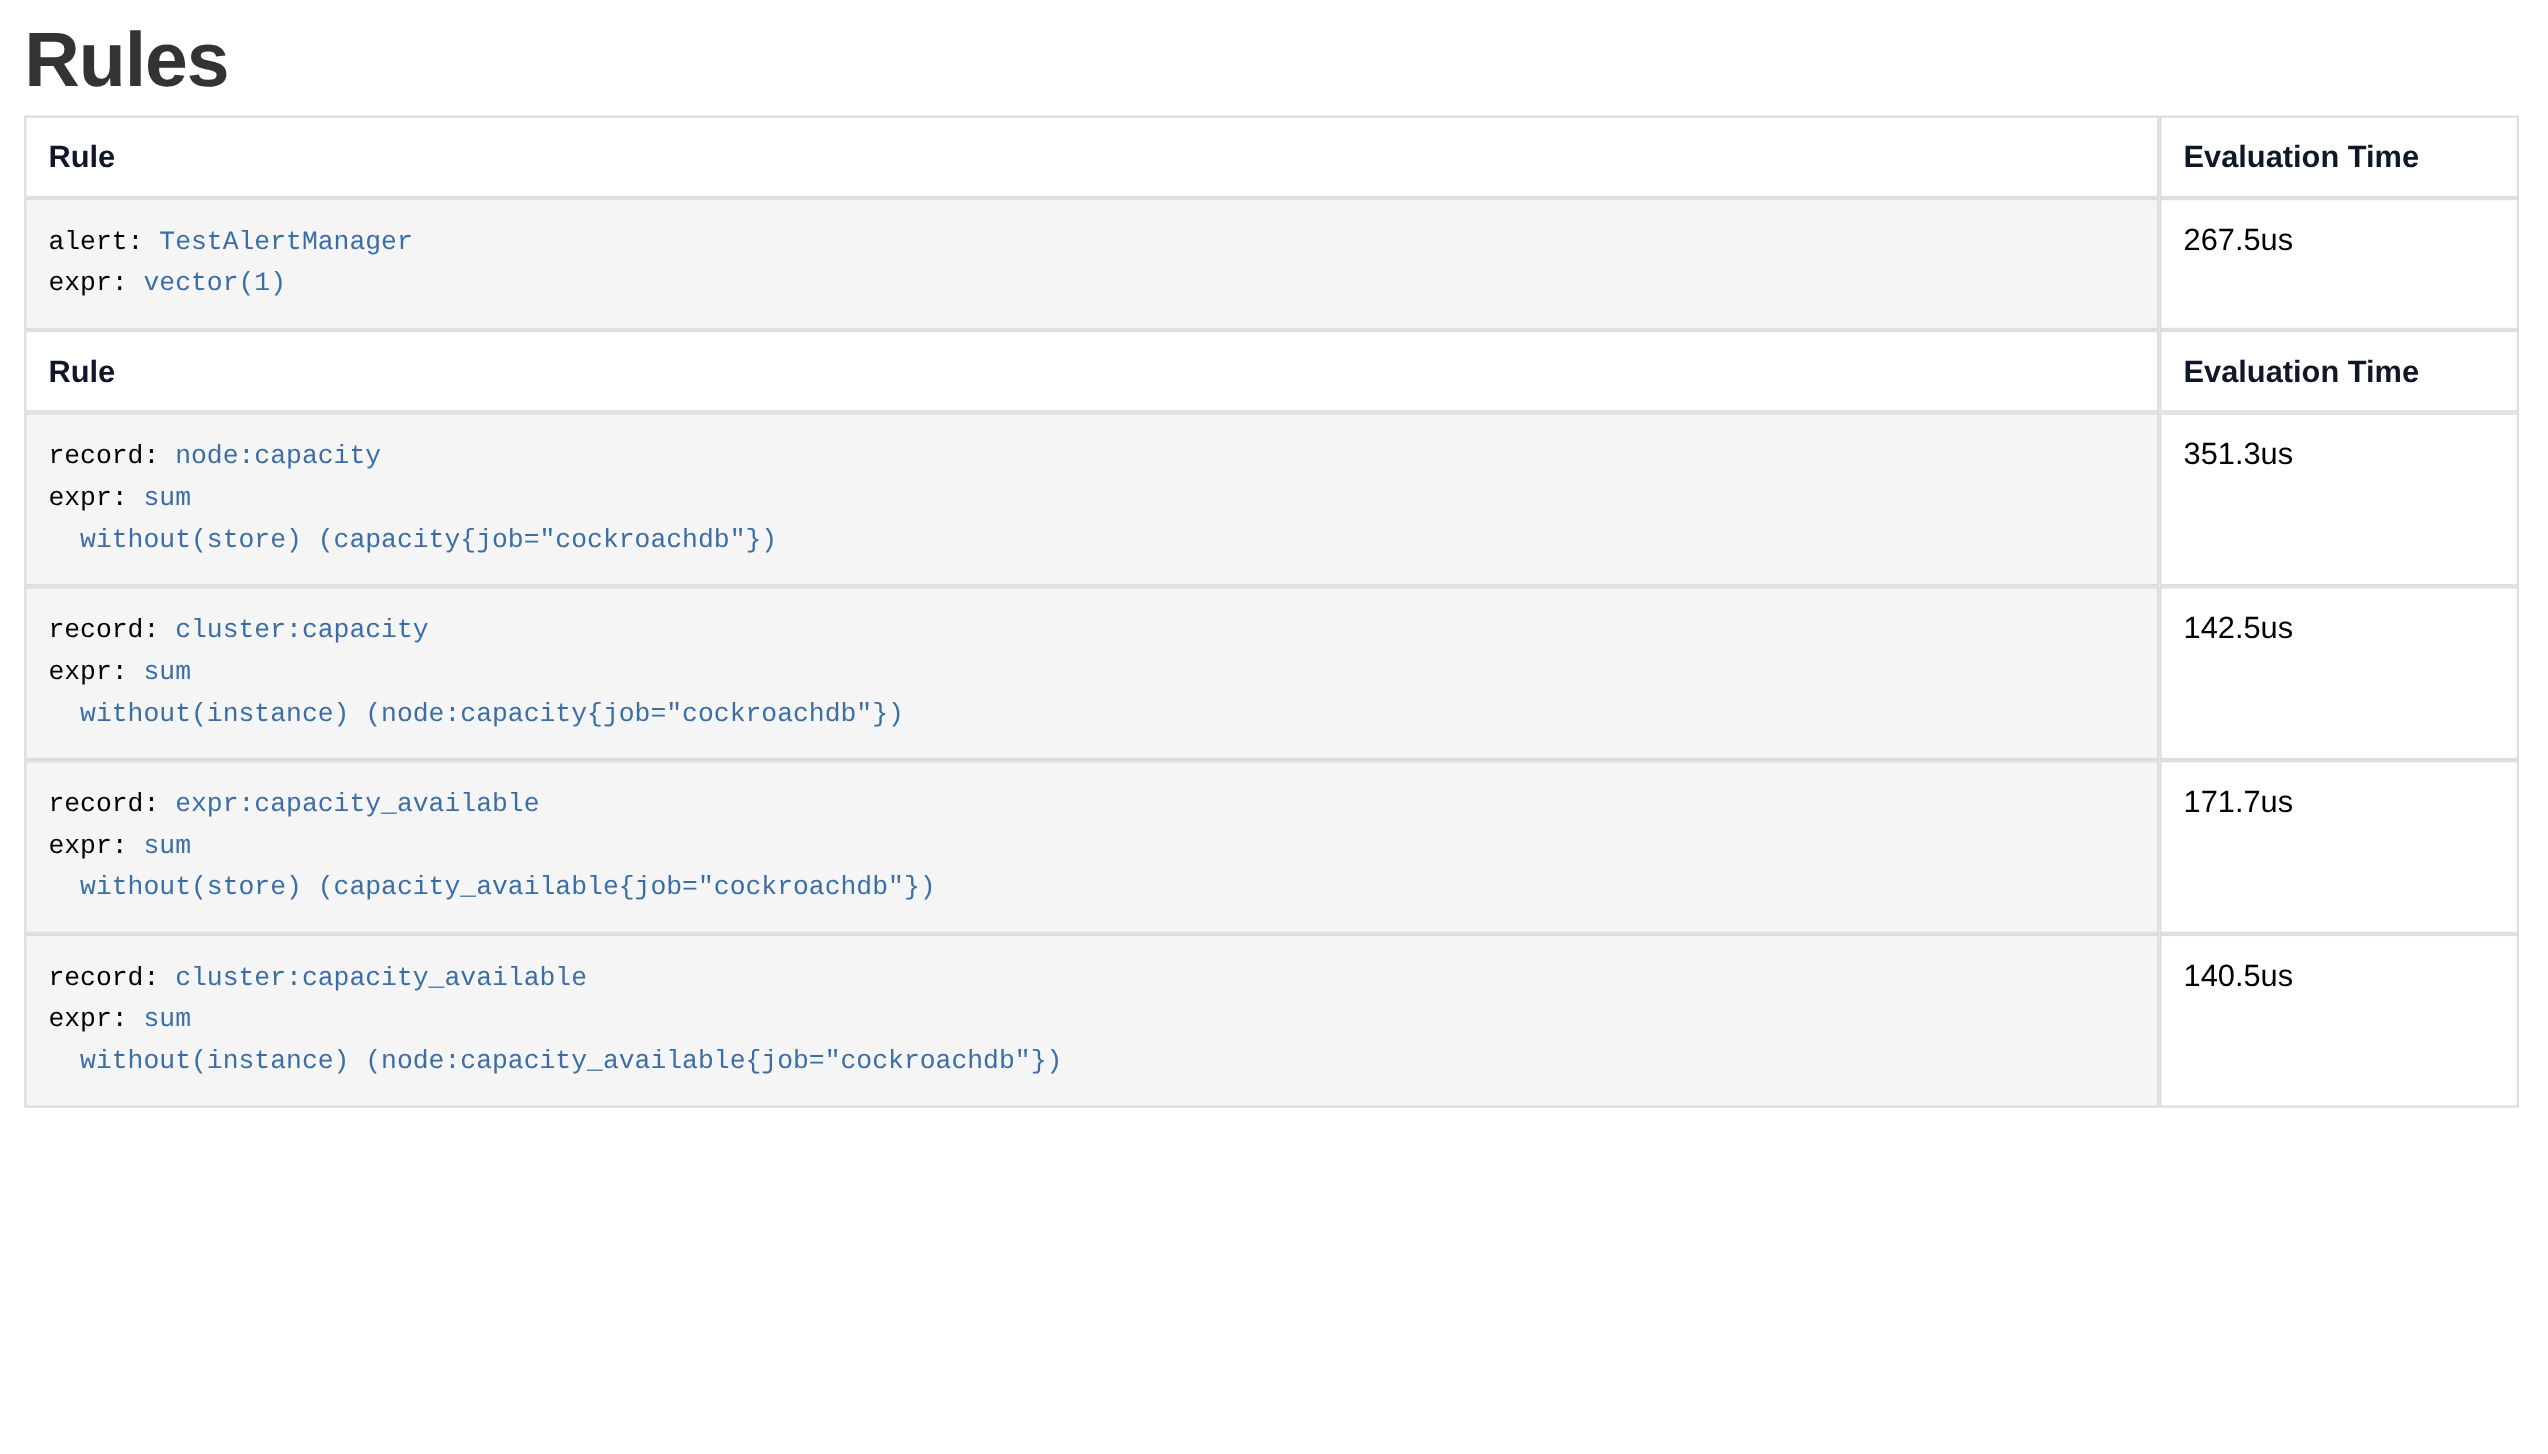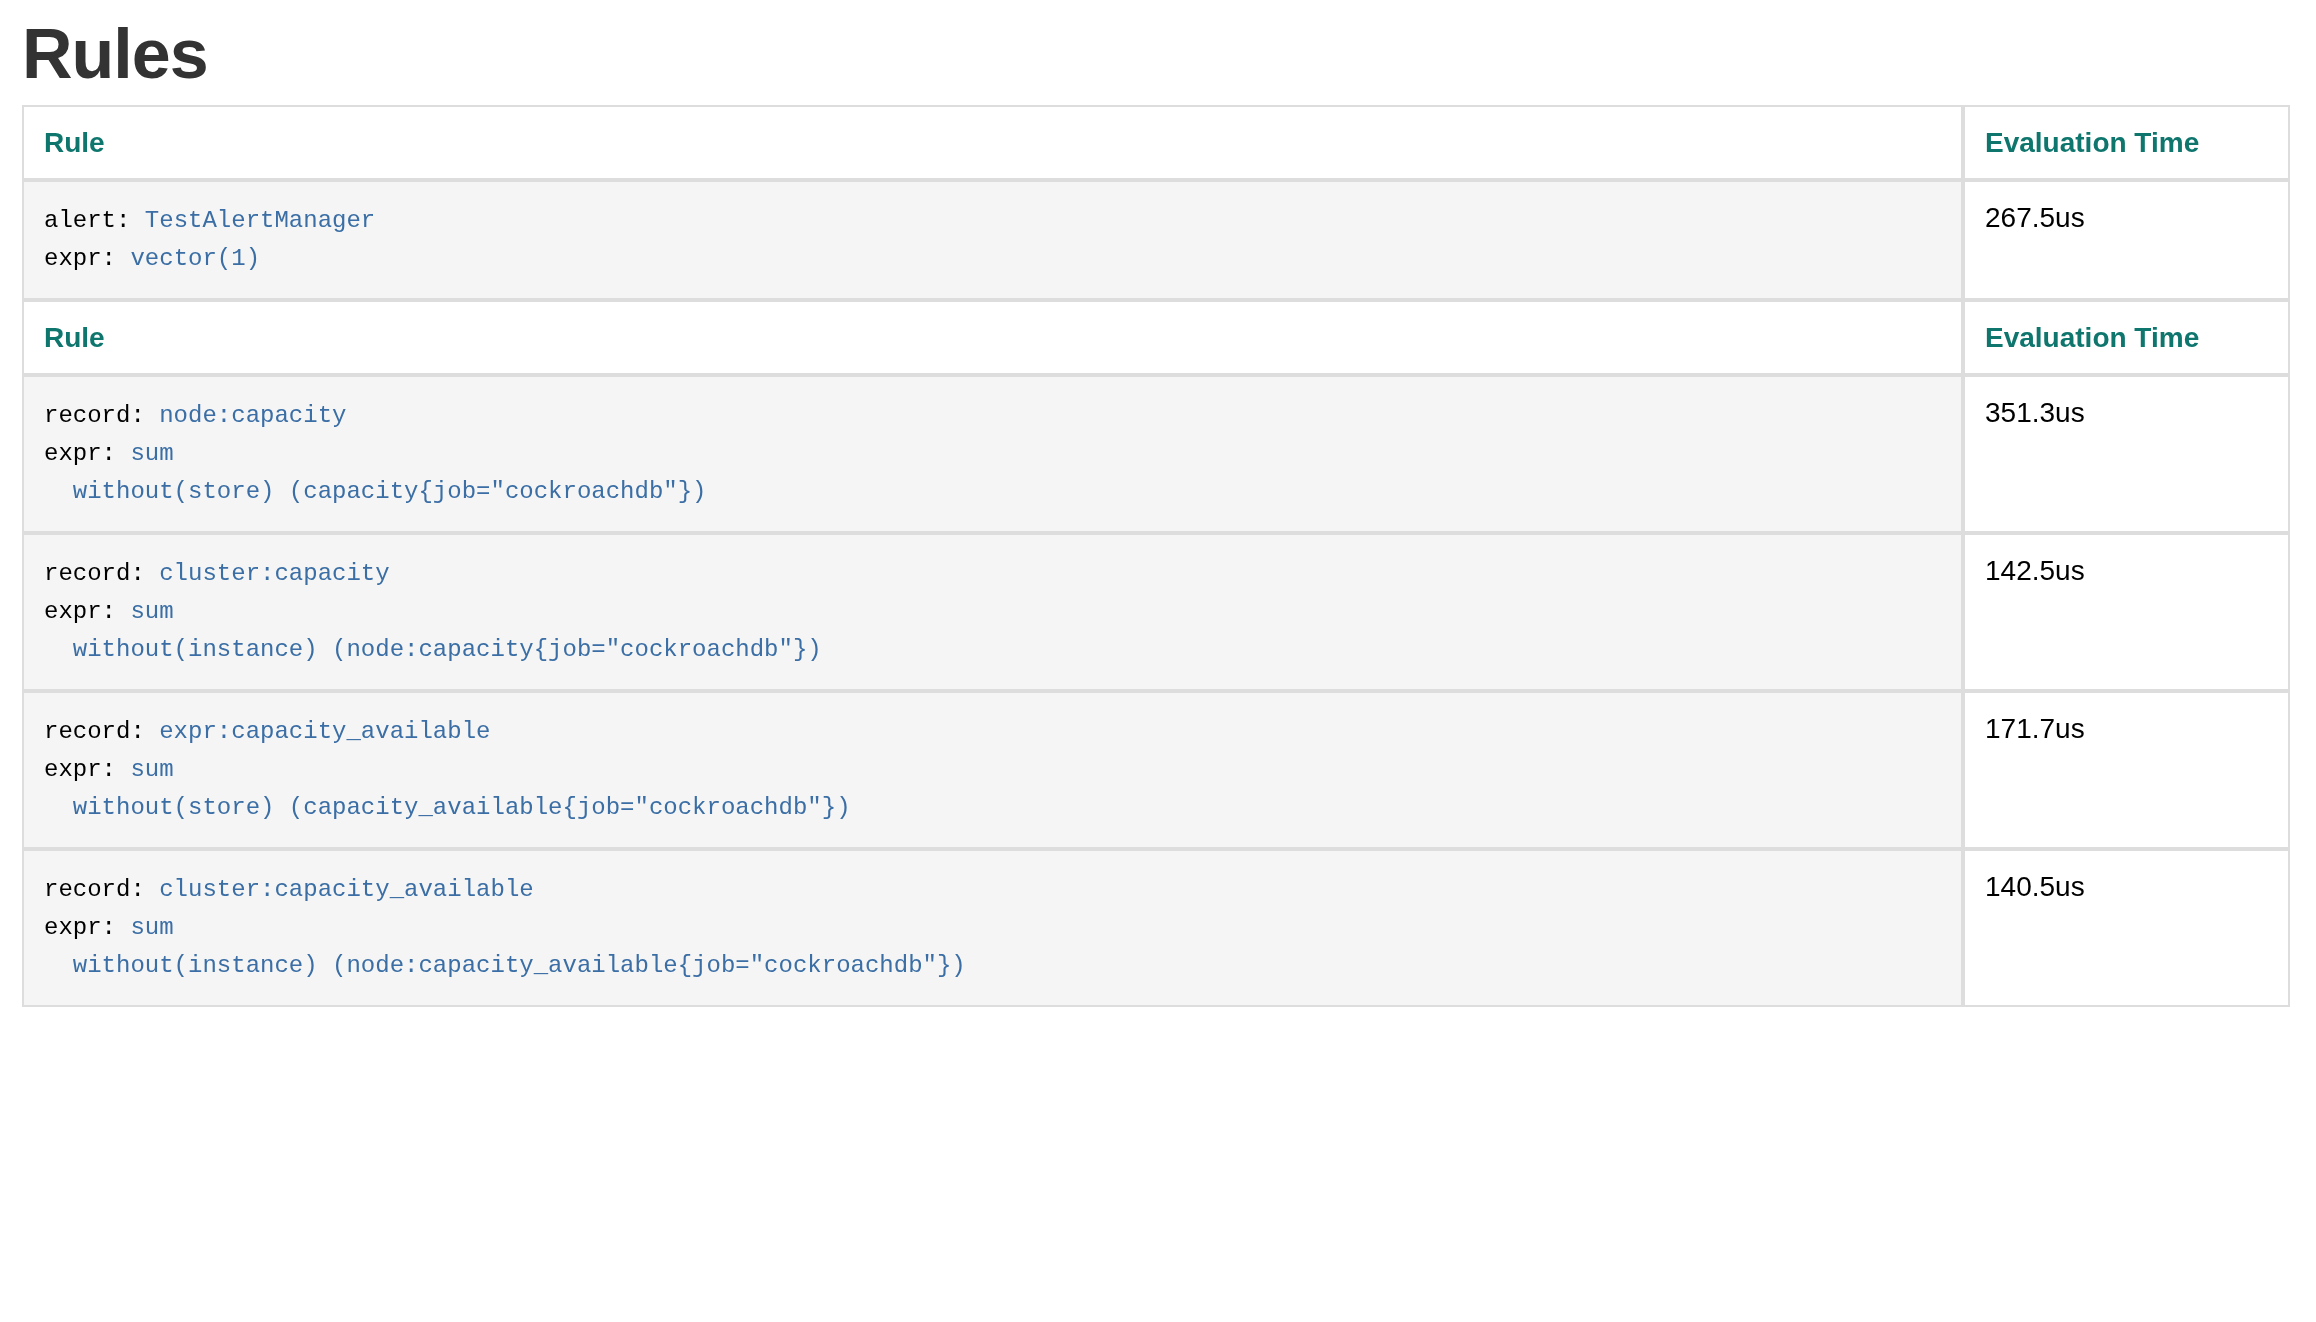--- a/index.html
+++ b/index.html
@@ -48,21 +48,21 @@
     white-space: nowrap;
     overflow: hidden;
   }
   tr.cols-header-row td {
     background: #ffffff;
   }
   .col-label {
     font-size: 28px;
     line-height: 31px;
     font-weight: 700;
-    color: #0f766e;
+    color: #0f172a;
   }
   tr.rule-row td.rule-cell {
     background: #f5f5f5;
   }
   tr.rule-row td.eval-cell {
     background: #ffffff;
   }
   .code {
     font-family: "Liberation Mono", "DejaVu Sans Mono", monospace;
     font-size: 24px;

